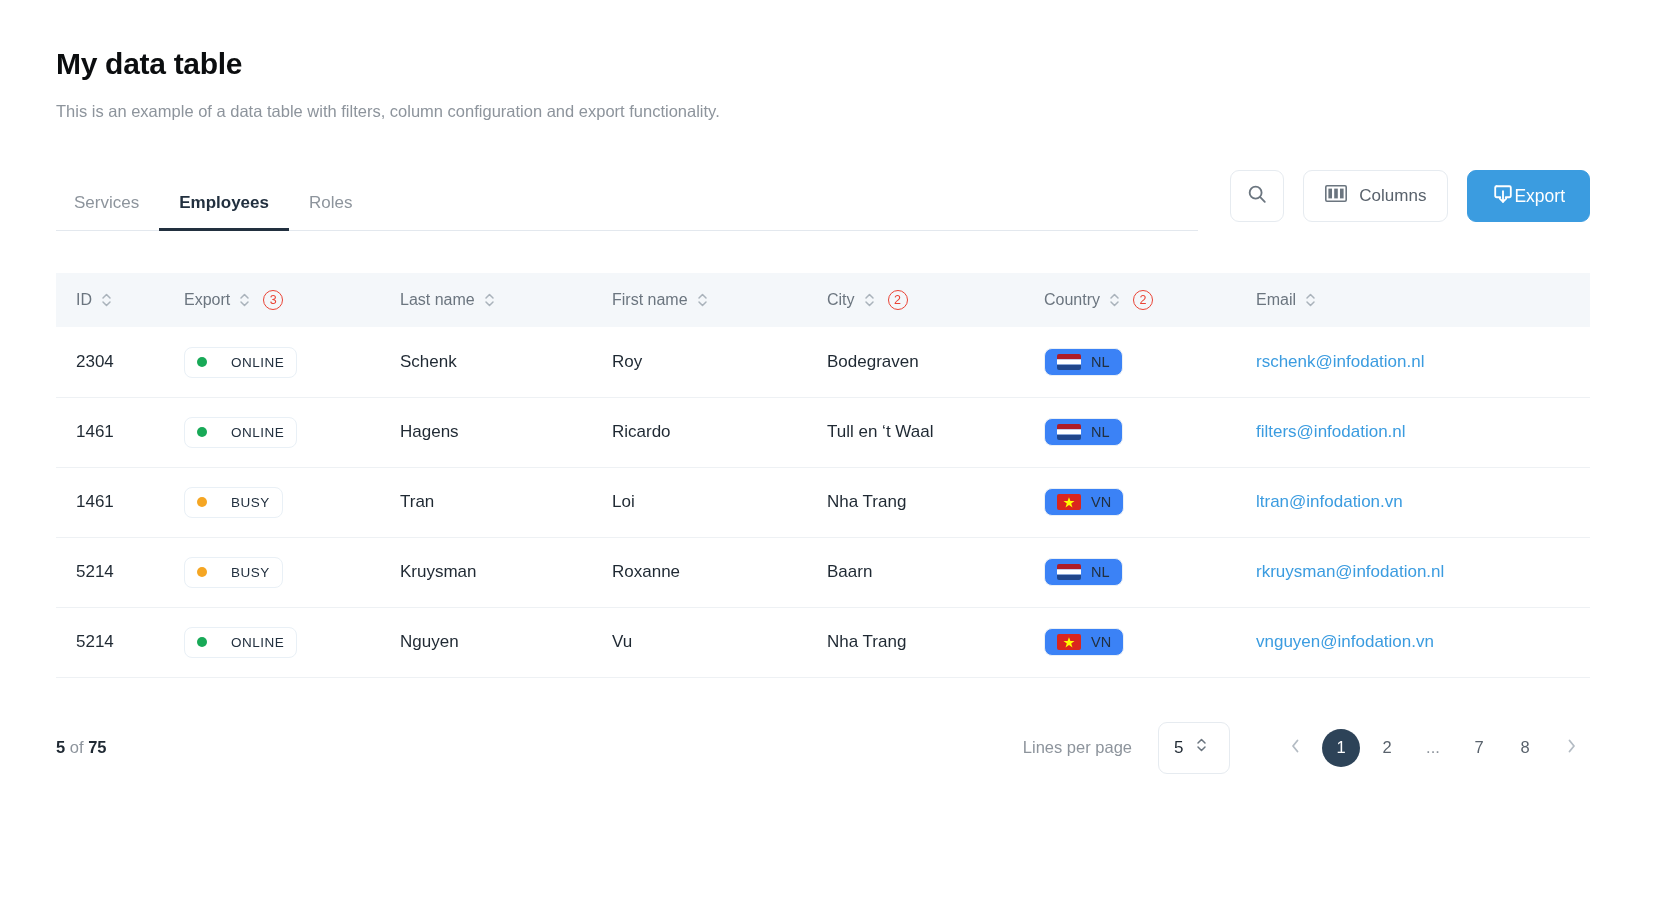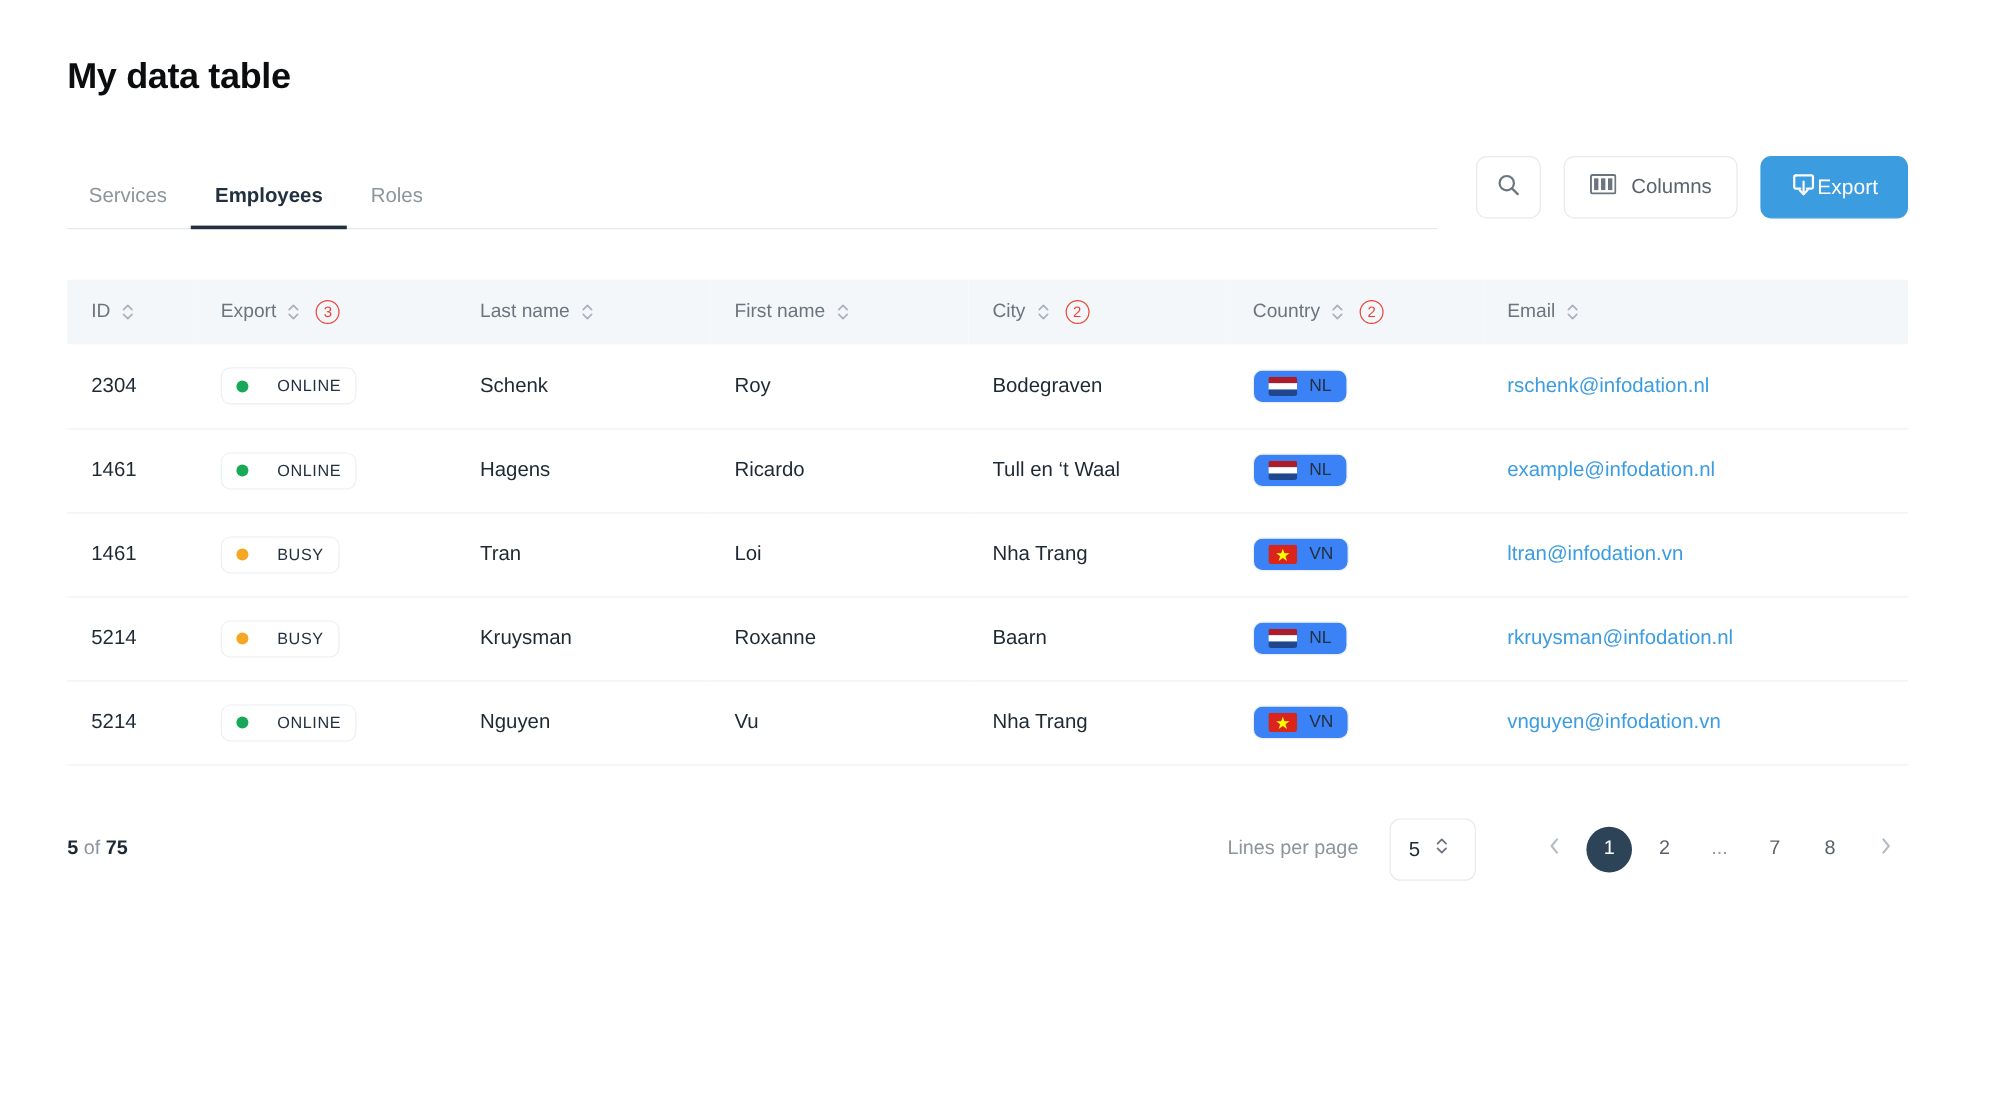--- a/index.html
+++ b/index.html
@@ -124,20 +124,21 @@
   .pg.active { background: #2d4358; color: #fff; font-weight: 500; }
   .pg.ellipsis { color: #8d949c; cursor: default; }
   .pg.nav { color: #b4bcc4; }
 </style>
 </head>
 <body>
 
 <div class="page">
 
   <h1 class="page-title">My data table</h1>
+  <div class="page-subtitle">This is an example of a data table with filters, column configuration and export functionality.</div>
 
   <div class="toolbar">
     <div class="tabs">
       <div class="tab">Services</div>
       <div class="tab active">Employees</div>
       <div class="tab">Roles</div>
     </div>
 
     <div class="actions">
       <div class="btn btn-icon">
@@ -304,21 +305,21 @@
             <td><span class="flag-badge">
                 <span>
                   <svg class="flag" viewBox="0 0 24 16">
                     <rect width="24" height="5.33" fill="#ae1c28"></rect>
                     <rect y="5.33" width="24" height="5.34" fill="#ffffff"></rect>
                     <rect y="10.67" width="24" height="5.33" fill="#21468b"></rect>
                   </svg>
                 </span>
                 <span>NL</span>
               </span></td>
-            <td><a class="email-link" href="#">example@infodation.nl</a></td>
+            <td><a class="email-link" href="#">filters@infodation.nl</a></td>
           </tr>
           <tr>
             <td>1461</td>
             <td><span class="badge">
                 <span class="dot busy"></span>
                 <span>BUSY</span>
               </span></td>
             <td>Tran</td>
             <td>Loi</td>
             <td>Nha Trang</td>

